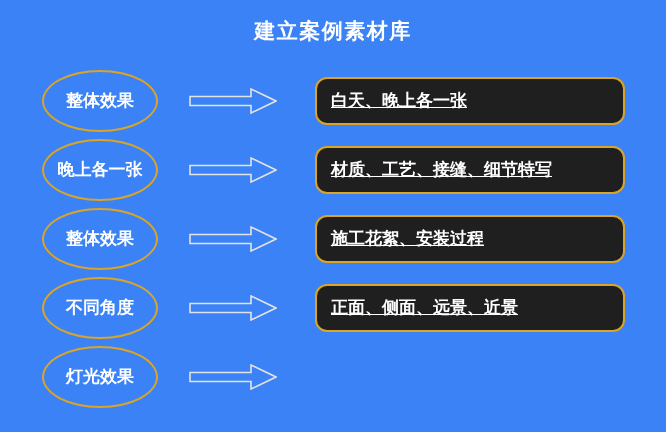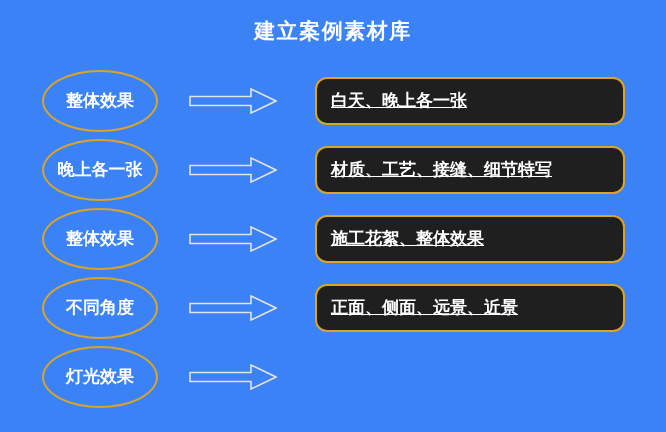--- a/index.html
+++ b/index.html
@@ -116,21 +116,21 @@
     <div class="flow-row">
       <div class="ellipse">
         <span>整体效果</span>
       </div>
       <div class="arrow-wrap">
         <svg width="88" height="26" viewBox="0 0 88 26">
           <path d="M1 8.5 H62 V1 L87 13 L62 25 V17.5 H1 Z" fill="none" stroke="#E3E3E3" stroke-width="1.6" stroke-linejoin="miter"></path>
         </svg>
       </div>
       <div class="detail-box">
-        <span>施工花絮、整体效果</span>
+        <span>施工花絮、安装过程</span>
       </div>
     </div>
 
     <div class="flow-row">
       <div class="ellipse">
         <span>不同角度</span>
       </div>
       <div class="arrow-wrap">
         <svg width="88" height="26" viewBox="0 0 88 26">
           <path d="M1 8.5 H62 V1 L87 13 L62 25 V17.5 H1 Z" fill="none" stroke="#E3E3E3" stroke-width="1.6" stroke-linejoin="miter"></path>

